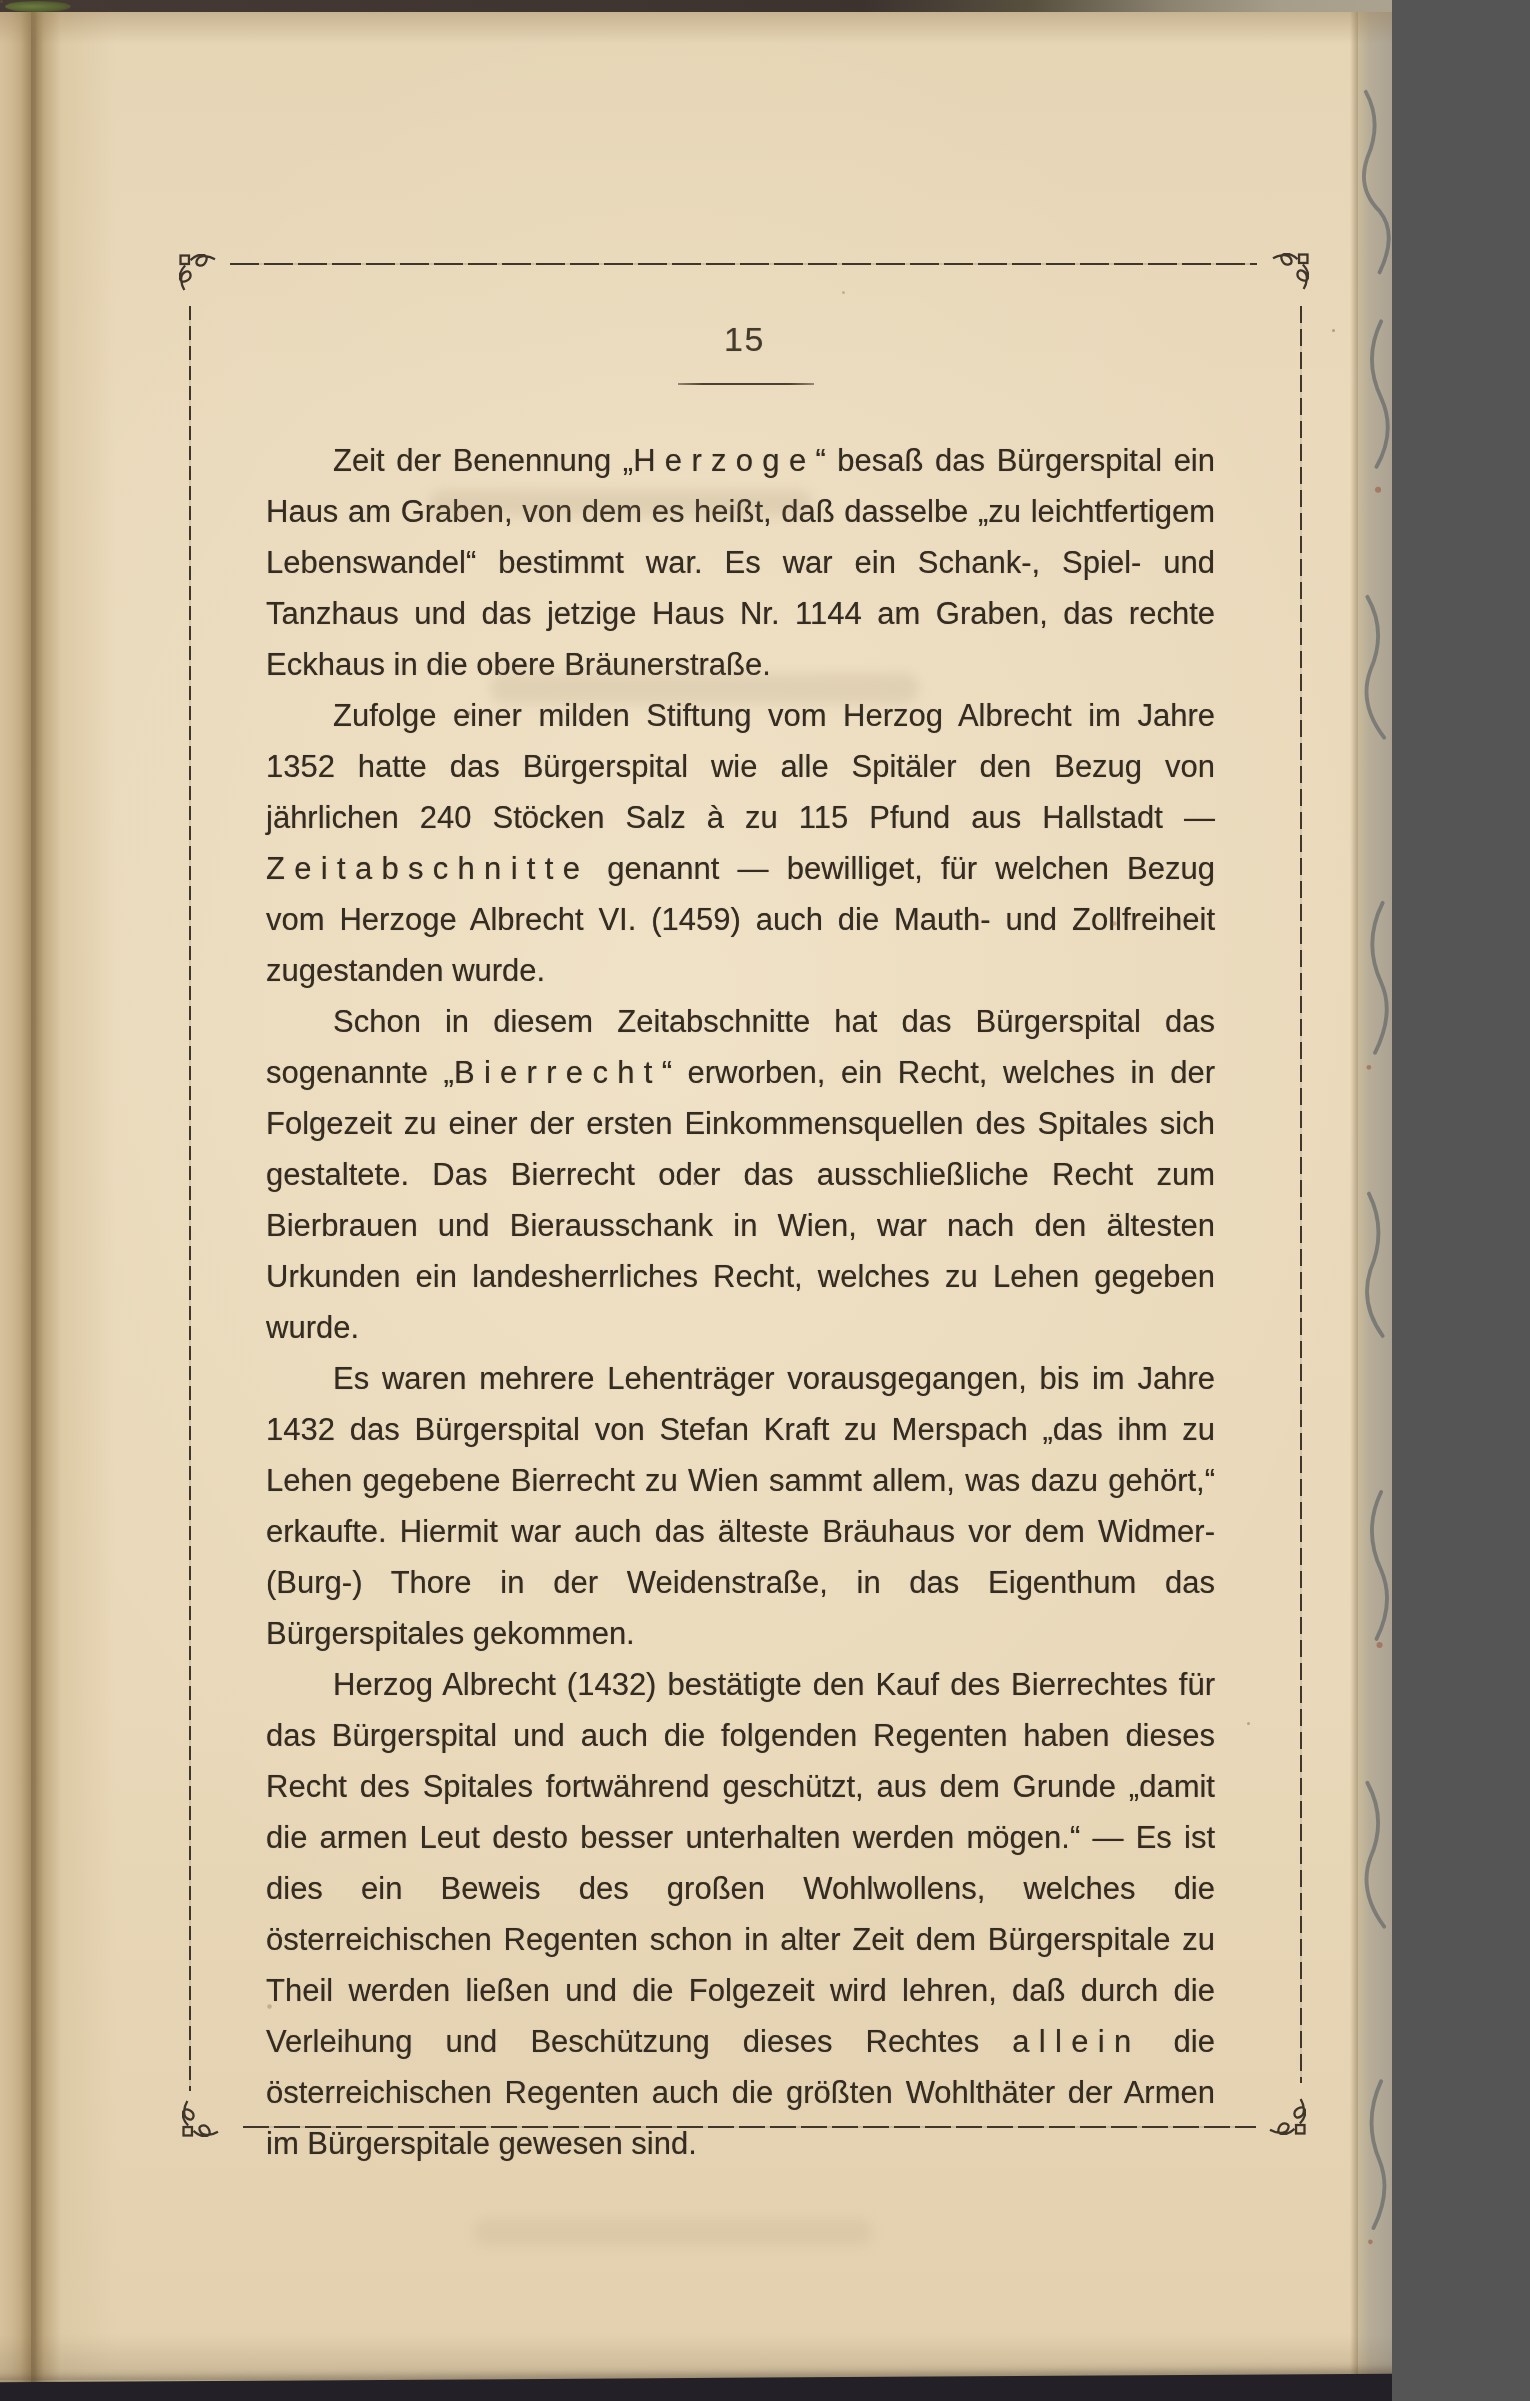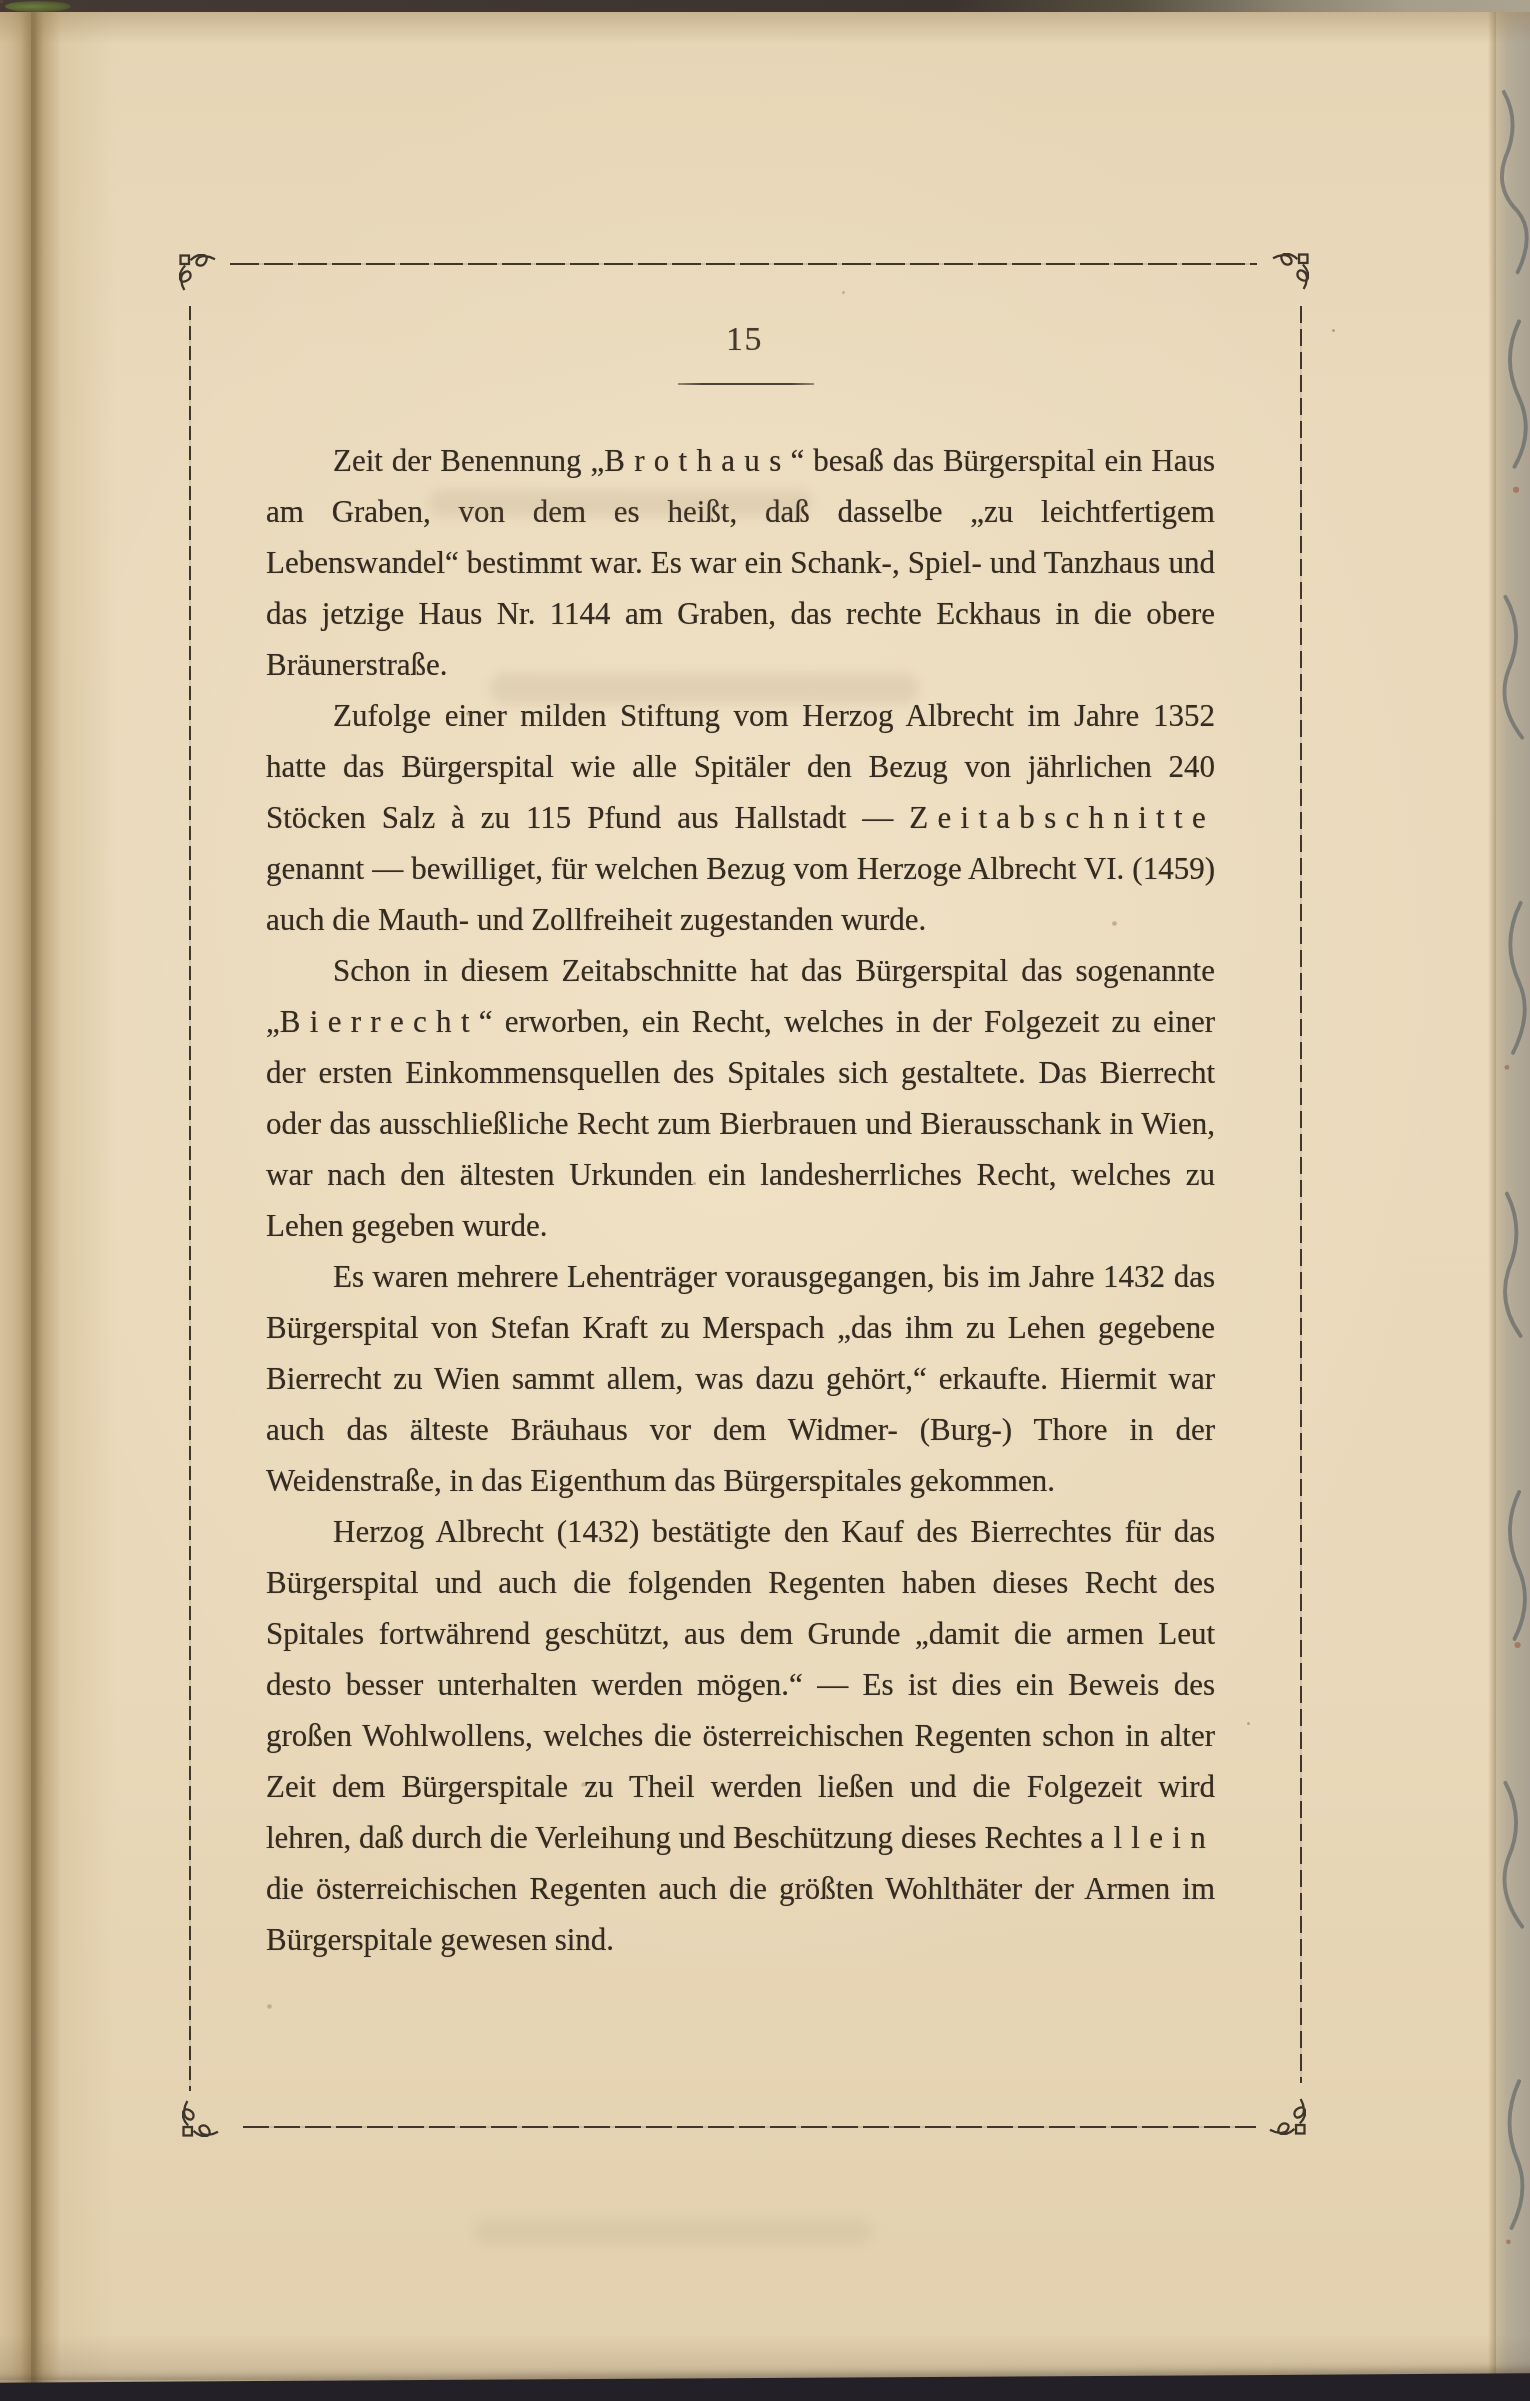--- a/index.html
+++ b/index.html
@@ -1,23 +1,23 @@
 <!DOCTYPE html>
 <html lang="de" style="font-size:12.2px"><head>
 <meta charset="utf-8">
 <style>
   html,body{margin:0;padding:0;background:#555;}
   .stage{
     position:relative;
-    width:1530px;height:2401px;
+    width:1392px;height:2401px;
     overflow:hidden;
     background:
       radial-gradient(ellipse 1071px 1454px at 48% 42%, rgba(255,248,228,.30), rgba(0,0,0,0) 70%),
       linear-gradient(to bottom, #e5d5b5 0%, #ead9bb 18%, #e9d8b9 70%, #e2d0ae 100%);
-    font-family:Liberation Serif, serif;
+    font-family:Liberation Sans, sans-serif;
   }
 
   
   .top-strip{
     position:absolute;left:0;top:0;right:0;height:12.2px;
     background:linear-gradient(to right,#453934 0%,#3c332f 62%,#57503f 74%,#8b8270 84%,#a69d8a 92%,#aba28f 100%);
   }
   .top-under{
     position:absolute;left:0;top:12.2px;right:0;height:32px;
     background:linear-gradient(to bottom, rgba(150,124,86,.38), rgba(150,124,86,0));
@@ -176,21 +176,21 @@
   <svg class="corner c-br" viewBox="0 0 64 64">
     <rect x="2" y="2" width="11" height="11" fill="none" stroke="#3e352b" stroke-width="3"></rect>
     <path d="M15 8 C 27 -3, 40 0, 35 10 C 31 18, 19 16, 24 7 C 28 0, 40 3, 47 7" fill="none" stroke="#3e352b" stroke-width="3"></path>
     <path d="M8 15 C -3 27, 0 40, 10 35 C 18 31, 16 19, 7 24 C 0 28, 3 40, 7 47" fill="none" stroke="#3e352b" stroke-width="3"></path>
   </svg>
 
   <div class="page-number">15</div>
   <div class="number-rule"></div>
 
   <div class="body-text">
-      <p><span>Zeit der Benennung „</span><span class="spaced">Brothaus</span><span>“ besaß das Bürgerspital ein Haus am Graben, von dem es heißt, daß dasselbe „zu leichtfertigem Lebenswandel“ bestimmt war. Es war ein Schank-, Spiel- und Tanzhaus und das jetzige Haus Nr. 1144 am Graben, das rechte Eckhaus in die obere Bräunerstraße.</span></p>
+      <p><span>Zeit der Benennung „</span><span class="spaced">Herzoge</span><span>“ besaß das Bürgerspital ein Haus am Graben, von dem es heißt, daß dasselbe „zu leichtfertigem Lebenswandel“ bestimmt war. Es war ein Schank-, Spiel- und Tanzhaus und das jetzige Haus Nr. 1144 am Graben, das rechte Eckhaus in die obere Bräunerstraße.</span></p>
       <p><span>Zufolge einer milden Stiftung vom Herzog Albrecht im Jahre 1352 hatte das Bürgerspital wie alle Spitäler den Bezug von jährlichen 240 Stöcken Salz à zu 115 Pfund aus Hallstadt — </span><span class="spaced">Zeitabschnitte</span><span> genannt — bewilliget, für welchen Bezug vom Herzoge Albrecht VI. (1459) auch die Mauth- und Zollfreiheit zugestanden wurde.</span></p>
       <p><span>Schon in diesem Zeitabschnitte hat das Bürgerspital das sogenannte „</span><span class="spaced">Bierrecht</span><span>“ erworben, ein Recht, welches in der Folgezeit zu einer der ersten Einkommensquellen des Spitales sich gestaltete. Das Bierrecht oder das ausschließliche Recht zum Bierbrauen und Bierausschank in Wien, war nach den ältesten Urkunden ein landesherrliches Recht, welches zu Lehen gegeben wurde.</span></p>
       <p><span>Es waren mehrere Lehenträger vorausgegangen, bis im Jahre 1432 das Bürgerspital von Stefan Kraft zu Merspach „das ihm zu Lehen gegebene Bierrecht zu Wien sammt allem, was dazu gehört,“ erkaufte. Hiermit war auch das älteste Bräuhaus vor dem Widmer- (Burg-) Thore in der Weidenstraße, in das Eigenthum das Bürgerspitales gekommen.</span></p>
       <p><span>Herzog Albrecht (1432) bestätigte den Kauf des Bierrechtes für das Bürgerspital und auch die folgenden Regenten haben dieses Recht des Spitales fortwährend geschützt, aus dem Grunde „damit die armen Leut desto besser unterhalten werden mögen.“ — Es ist dies ein Beweis des großen Wohlwollens, welches die österreichischen Regenten schon in alter Zeit dem Bürgerspitale zu Theil werden ließen und die Folgezeit wird lehren, daß durch die Verleihung und Beschützung dieses Rechtes </span><span class="spaced">allein</span><span> die österreichischen Regenten auch die größten Wohlthäter der Armen im Bürgerspitale gewesen sind.</span></p>
     </div>
 
   <div class="ghost g1"></div>
   <div class="ghost g2"></div>
   <div class="ghost g3"></div>
   <div class="specks"></div>

